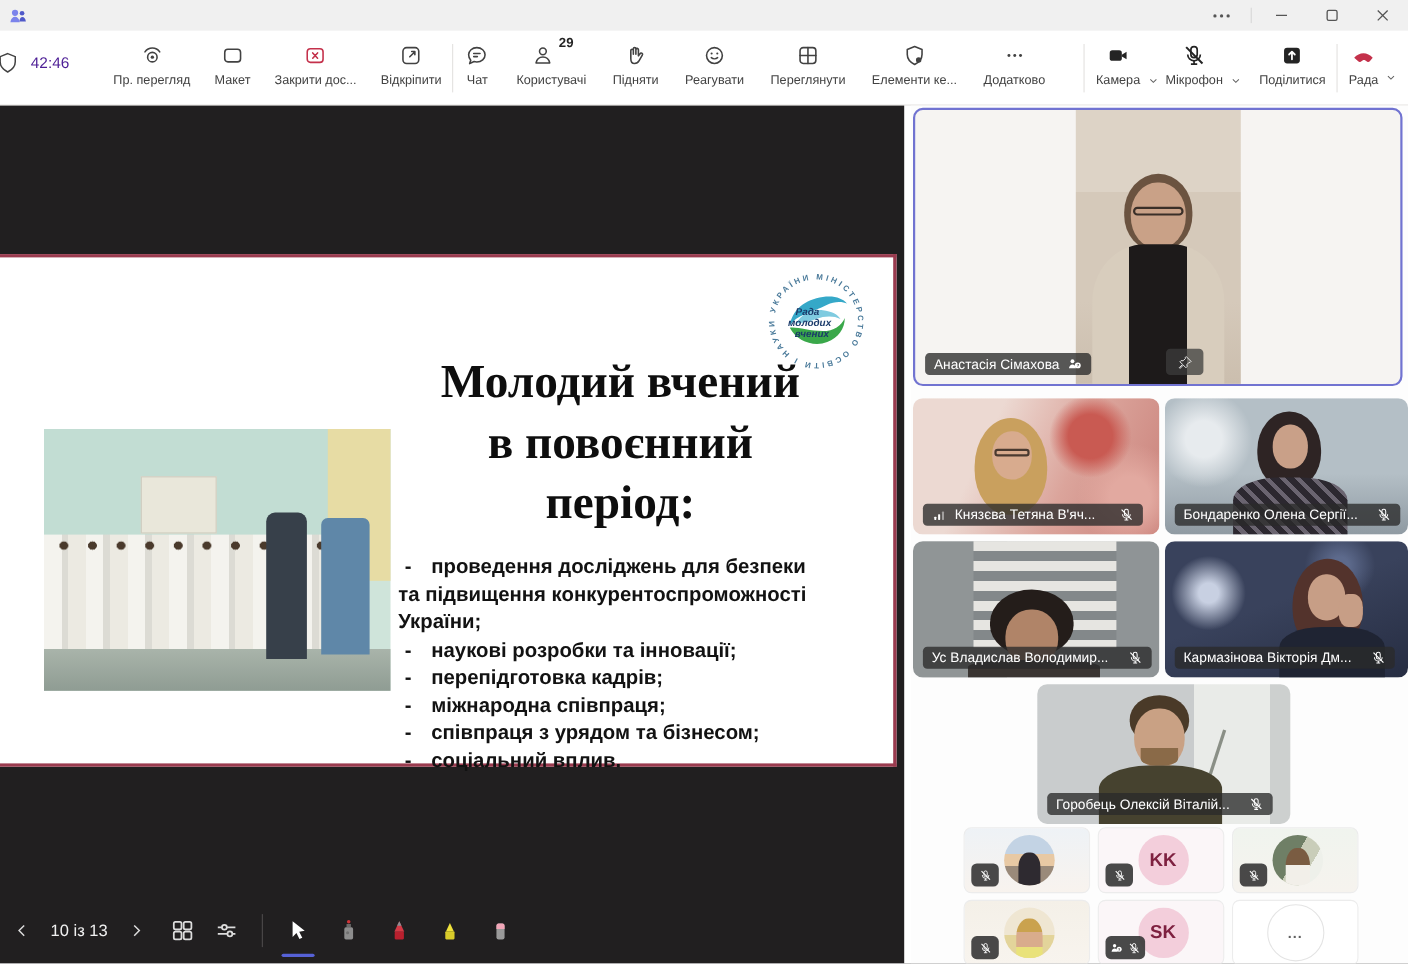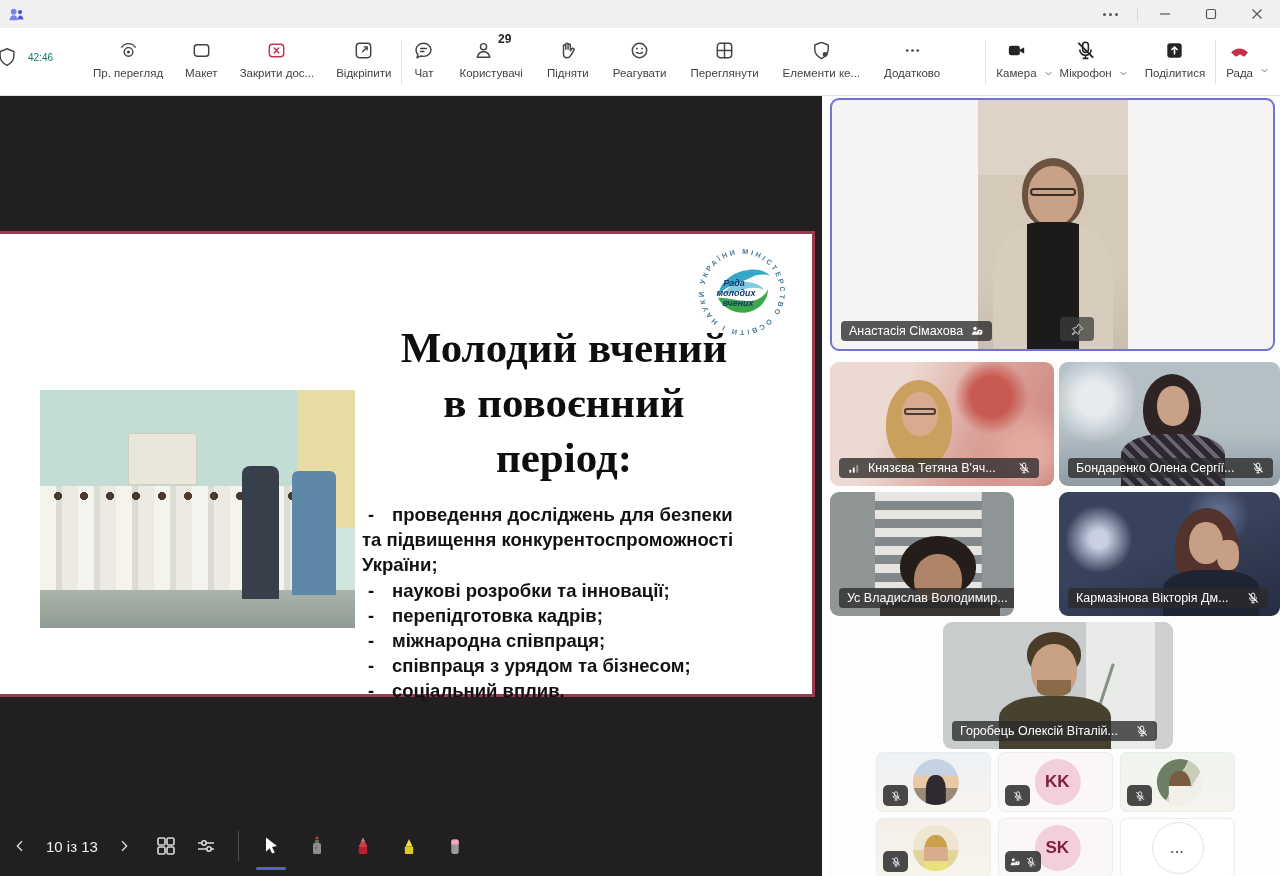--- a/index.html
+++ b/index.html
@@ -16,21 +16,21 @@
   .winctl .wbtn svg { width:12px; height:12px; stroke:#555; stroke-width:1.2; fill:none; }
   .dots3 { display:flex; gap:3px; align-items:center; }
   .dots3 i { width:3px; height:3px; border-radius:50%; background:#555; }
   .w-sep { width:1px; height:14px; background:#d8d8d8; align-self:center; margin:0 4px; }
 
   
   #toolbar { position:absolute; left:0; top:28px; width:1280px; height:68px; background:#ffffff;
     border-bottom:1px solid #e3e1df; display:flex; align-items:flex-start; }
   .tb-left { display:flex; align-items:center; margin-top:18px; }
   .tb-left .shield-ic { margin-left:-4px; }
-  .tb-timer { font-size:10px; color:#0f766e; margin-left:10px; }
+  .tb-timer { font-size:14px; color:#4c1d95; margin-left:10px; }
   .tbtn { display:flex; flex-direction:column; align-items:center; gap:5px; padding-top:11px; cursor:default; }
   .tbtn .lbl { font-size:11.5px; color:#424242; white-space:nowrap; }
   .tbtn svg.ic { width:23px; height:23px; }
   .ic .st { fill:none; stroke:#424242; stroke-width:1.5; stroke-linecap:round; stroke-linejoin:round; }
   .ic .red { stroke:#c4314b; }
   .ic .fil { fill:#242424; }
   .tb-div { width:1px; height:44px; background:#e3e1df; margin:12px 10px 0 10px; }
   .badge29 { font-size:12px; font-weight:700; color:#242424; position:relative; top:-7px; left:2px; }
   .withbadge { display:flex; align-items:flex-start; }
   .chev { display:flex; align-items:center; padding-top:34px; margin:0 6px; color:#616161; }
@@ -102,21 +102,21 @@
     width:34px; height:24px; display:flex; align-items:center; justify-content:center; color:#fff; }
   .pinchip svg { width:15px; height:15px; }
 
   .t-knyazeva { left:2px; top:266px; width:224px; height:124px;
     background:radial-gradient(circle 50px at 72% 28%,#c95a52 40%,transparent 75%),
                radial-gradient(circle 60px at 88% 72%,#e2a9a0 30%,transparent 80%),
                linear-gradient(115deg,#ecd9d2 0 30%,#dba49b 62%,#c98079); }
   .t-bondarenko { left:231px; top:266px; width:221px; height:124px;
     background:radial-gradient(circle 55px at 16% 30%,#e7ebee 30%,transparent 80%),
                linear-gradient(180deg,#b4bfc6 0 55%,#8f9aa2); }
-  .t-us { left:2px; top:396px; width:184px; height:124px;
+  .t-us { left:2px; top:396px; width:224px; height:124px;
     background:repeating-linear-gradient(180deg,#e6e5e1 0 9px,#83888a 9px 18px),
                linear-gradient(90deg,#909596 0 38%,transparent 38%);
     background-size:58% 78%,100% 100%; background-position:58% 0,0 0; background-repeat:no-repeat,no-repeat;
     background-color:#8f9496; }
   .t-karmazinova { left:231px; top:396px; width:221px; height:124px;
     background:radial-gradient(circle 45px at 18% 38%,#c8d0e2 20%,transparent 75%),
                radial-gradient(circle 40px at 72% 18%,#5d6a8c 20%,transparent 80%),
                linear-gradient(160deg,#39425c 0 45%,#262d42); }
   .t-horobets { left:115px; top:526px; width:230px; height:127px;
     background:linear-gradient(90deg,#c9cccd 0 62%,#e9ebe8 62% 92%,#cdd0cf 92%); }

